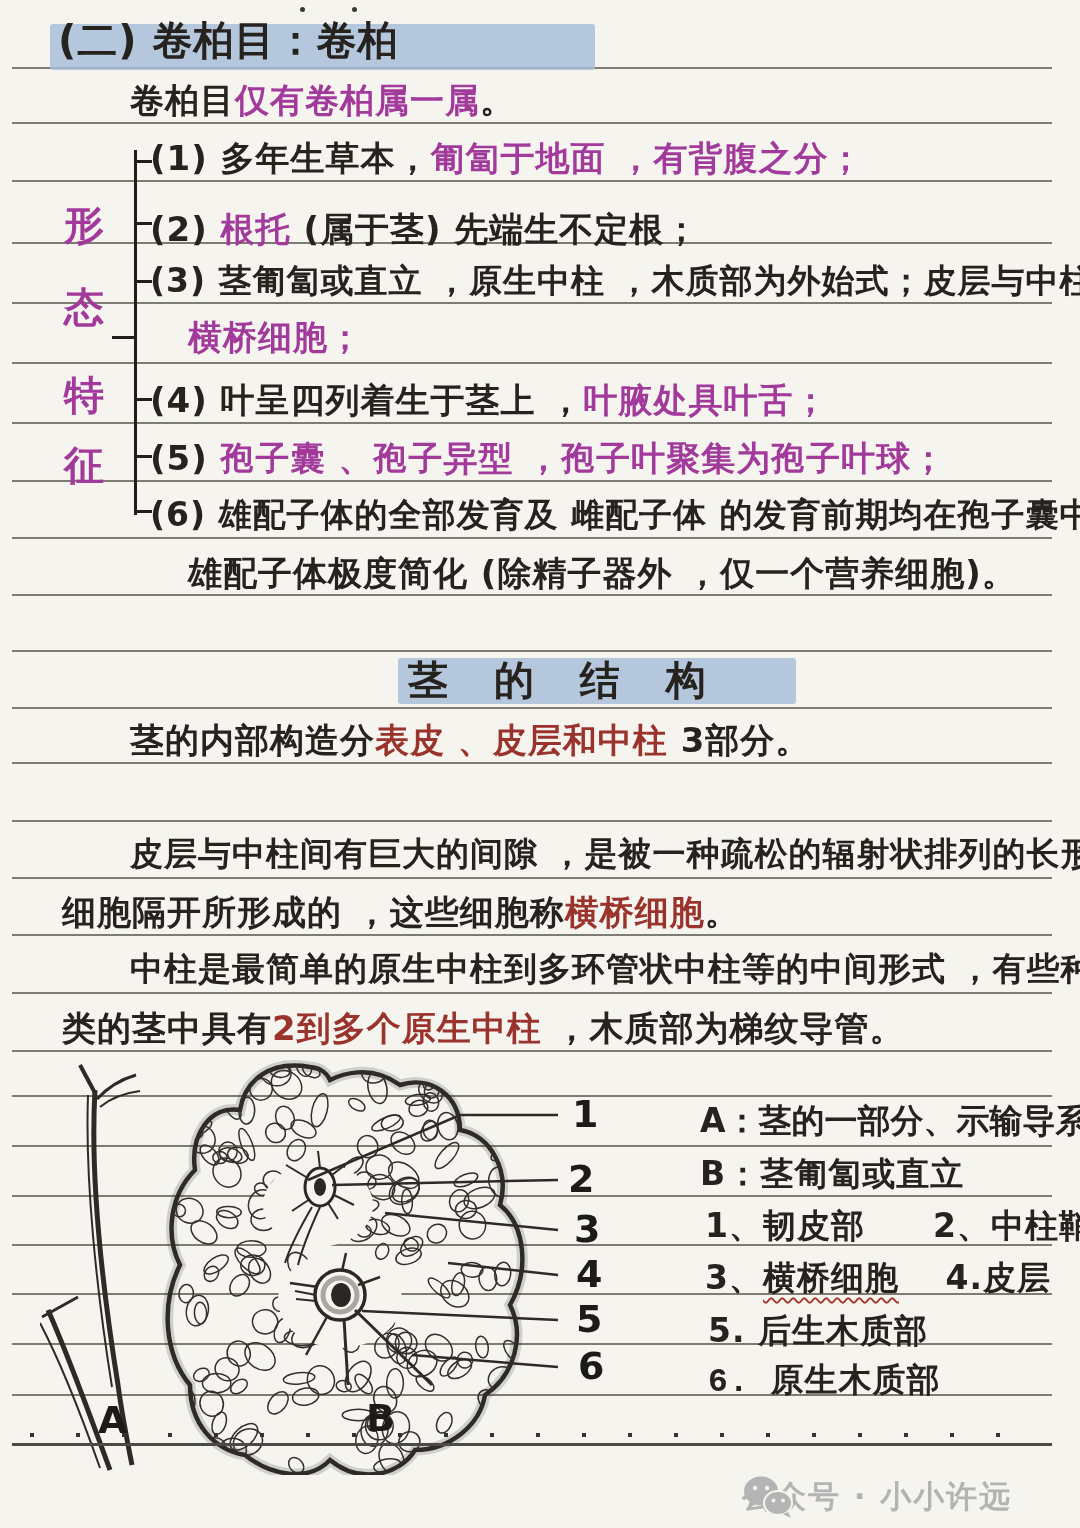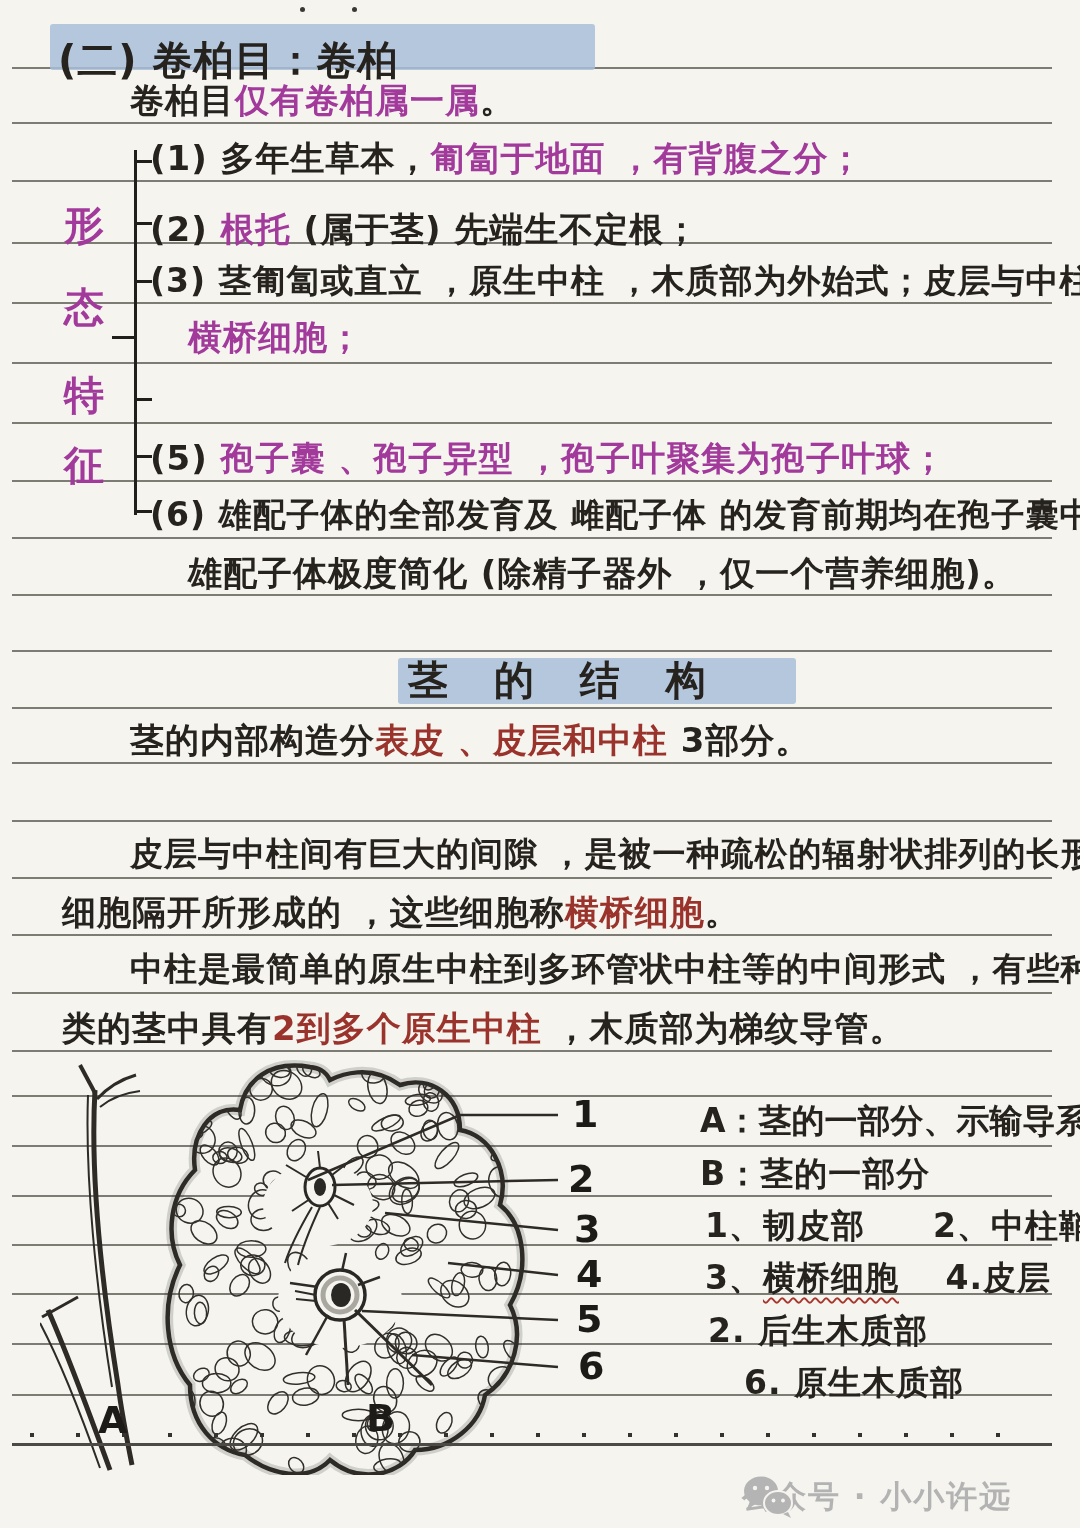--- a/index.html
+++ b/index.html
@@ -60,41 +60,42 @@
       <div class="rule" style="top: 1343px;"></div>
       <div class="rule" style="top: 1394px;"></div>
     </div>
 
   <div class="dot" style="left:300px;top:7px;"></div>
   <div class="dot" style="left:352px;top:7px;"></div>
 
   <div class="hl" style="left:50px;top:24px;width:545px;height:46px;"></div>
   <div class="hl" style="left:398px;top:658px;width:398px;height:46px;"></div>
 
-  <div class="txt t38" style="left:58px;top:36px;text-align:right;">(二) 卷柏目：卷柏</div>
+  <div class="txt t38" style="left:58px;top:16px;text-align:right;">(二) 卷柏目：卷柏</div>
   <div class="txt t34" style="left:130px;top:78px;"><span class="k">卷柏目</span><span class="p">仅有卷柏属一属</span><span class="k">。</span></div>
 
   <div class="mchar" style="top:198px;">形</div>
   <div class="mchar" style="top:280px;">态</div>
   <div class="mchar" style="top:368px;">特</div>
   <div class="mchar" style="top:438px;">征</div>
 
   <div class="bracket" style="left:134px;top:150px;width:3px;height:365px;"></div>
   <div class="bracket" style="left:112px;top:336px;width:24px;height:3px;"></div>
   <div class="bracket" style="left:137px;top:160px;width:15px;height:3px;"></div>
   <div class="bracket" style="left:137px;top:222px;width:15px;height:3px;"></div>
   <div class="bracket" style="left:137px;top:280px;width:15px;height:3px;"></div>
   <div class="bracket" style="left:137px;top:398px;width:15px;height:3px;"></div>
   <div class="bracket" style="left:137px;top:455px;width:15px;height:3px;"></div>
   <div class="bracket" style="left:137px;top:510px;width:15px;height:3px;"></div>
 
   <div class="txt t34" style="left:150px;top:136px;"><span class="k">(1) 多年生草本，</span><span class="p">匍匐于地面 ，有背腹之分；</span></div>
   <div class="txt t34" style="left:150px;top:207px;"><span class="k">(2) </span><span class="p">根托</span><span class="k"> (属于茎) 先端生不定根；</span></div>
   <div class="txt t33" style="left:150px;top:260px;"><span class="k">(3) 茎匍匐或直立 ，原生中柱 ，木质部为外始式；皮层与中柱间有</span></div>
   <div class="txt t34" style="left:188px;top:318px;font-family:Liberation Mono, monospace;"><span class="p">横桥细胞</span><span class="p">；</span></div>
+  <div class="txt t34" style="left:150px;top:378px;"><span class="k">(4) 叶呈四列着生于茎上 ，</span><span class="p">叶腋处具叶舌；</span></div>
   <div class="txt t34" style="left:150px;top:436px;"><span class="k">(5) </span><span class="p">孢子囊 、孢子异型 ，孢子叶聚集为孢子叶球；</span></div>
   <div class="txt t33" style="left:150px;top:494px;"><span class="k">(6) 雄配子体的全部发育及 雌配子体 的发育前期均在孢子囊中，</span></div>
   <div class="txt t38" style="left:408px;top:656px;letter-spacing:16px;">茎 的 结 构</div>
 
   <div class="txt t34" style="left:188px;top:551px;"><span class="k">雄配子体极度简化 (除精子器外 ，仅一个营养细胞)。</span></div>
   <div class="txt t34" style="left:130px;top:718px;"><span class="k">茎的内部构造分</span><span class="r">表皮 、皮层和中柱</span><span class="k"> 3部分。</span></div>
   <div class="txt t33" style="left:130px;top:833px;"><span class="k">皮层与中柱间有巨大的间隙 ，是被一种疏松的辐射状排列的长形</span></div>
   <div class="txt t34" style="left:62px;top:890px;"><span class="k">细胞隔开所形成的 ，这些细胞称</span><span class="r">横桥细胞</span><span class="k">。</span></div>
   <div class="txt t33" style="left:130px;top:948px;"><span class="k">中柱是最简单的原生中柱到多环管状中柱等的中间形式 ，有些种</span></div>
   <div class="txt t34" style="left:62px;top:1006px;"><span class="k">类的茎中具有</span><span class="r">2到多个原生中柱</span><span class="k"> ，木质部为梯纹导管。</span></div>
@@ -365,25 +366,25 @@
   <div class="num" style="left:568px;top:1157px;">2</div>
   <div class="num" style="left:574px;top:1207px;">3</div>
   <div class="num" style="left:576px;top:1252px;">4</div>
   <div class="num" style="left:576px;top:1297px;">5</div>
   <div class="num" style="left:578px;top:1344px;">6</div>
 
   <div class="letter" style="left:98px;top:1398px;">A</div>
   <div class="letter" style="left:366px;top:1396px;">B</div>
 
   <div class="txt t33" style="left:700px;top:1100px;letter-spacing:0;"><span class="k">A：茎的一部分、示输导系统</span></div>
-  <div class="txt t33" style="left:700px;top:1153px;"><span class="k">B：茎的一部分</span></div>
+  <div class="txt t33" style="left:700px;top:1153px;"><span class="k">B：茎匍匐或直立</span></div>
   <div class="txt t33" style="left:705px;top:1205px;"><span class="k">1、韧皮部</span><span class="k">　　</span><span class="k">2、中柱鞘</span></div>
   <div class="txt t33" style="left:705px;top:1257px;"><span class="k">3、</span><span class="k wavy">横桥细胞</span><span class="k">　 </span><span class="k">4.皮层</span></div>
-  <div class="txt t33" style="left:708px;top:1310px;"><span class="k">2. 后生木质部</span></div>
-  <div class="txt t33" style="left:744px;top:1362px;"><span class="k">6. 原生木质部</span></div>
+  <div class="txt t33" style="left:708px;top:1310px;"><span class="k">5. 后生木质部</span></div>
+  <div class="txt t33" style="left:708px;top:1362px;font-family:Liberation Mono, monospace;"><span class="k">6. 原生木质部</span></div>
 
   <div id="dotrow"></div>
   <div id="bottomline"></div>
 
   <div id="footer">
     <svg width="52" height="44" viewBox="0 0 52 44">
       <ellipse cx="19" cy="16" rx="17" ry="14.5" fill="#b4b4b4"></ellipse>
       <path d="M8,26 L5,34 L14,29 Z" fill="#b4b4b4"></path>
       <circle cx="13" cy="13" r="2.2" fill="#f5f4ef"></circle>
       <circle cx="25" cy="13" r="2.2" fill="#f5f4ef"></circle>

